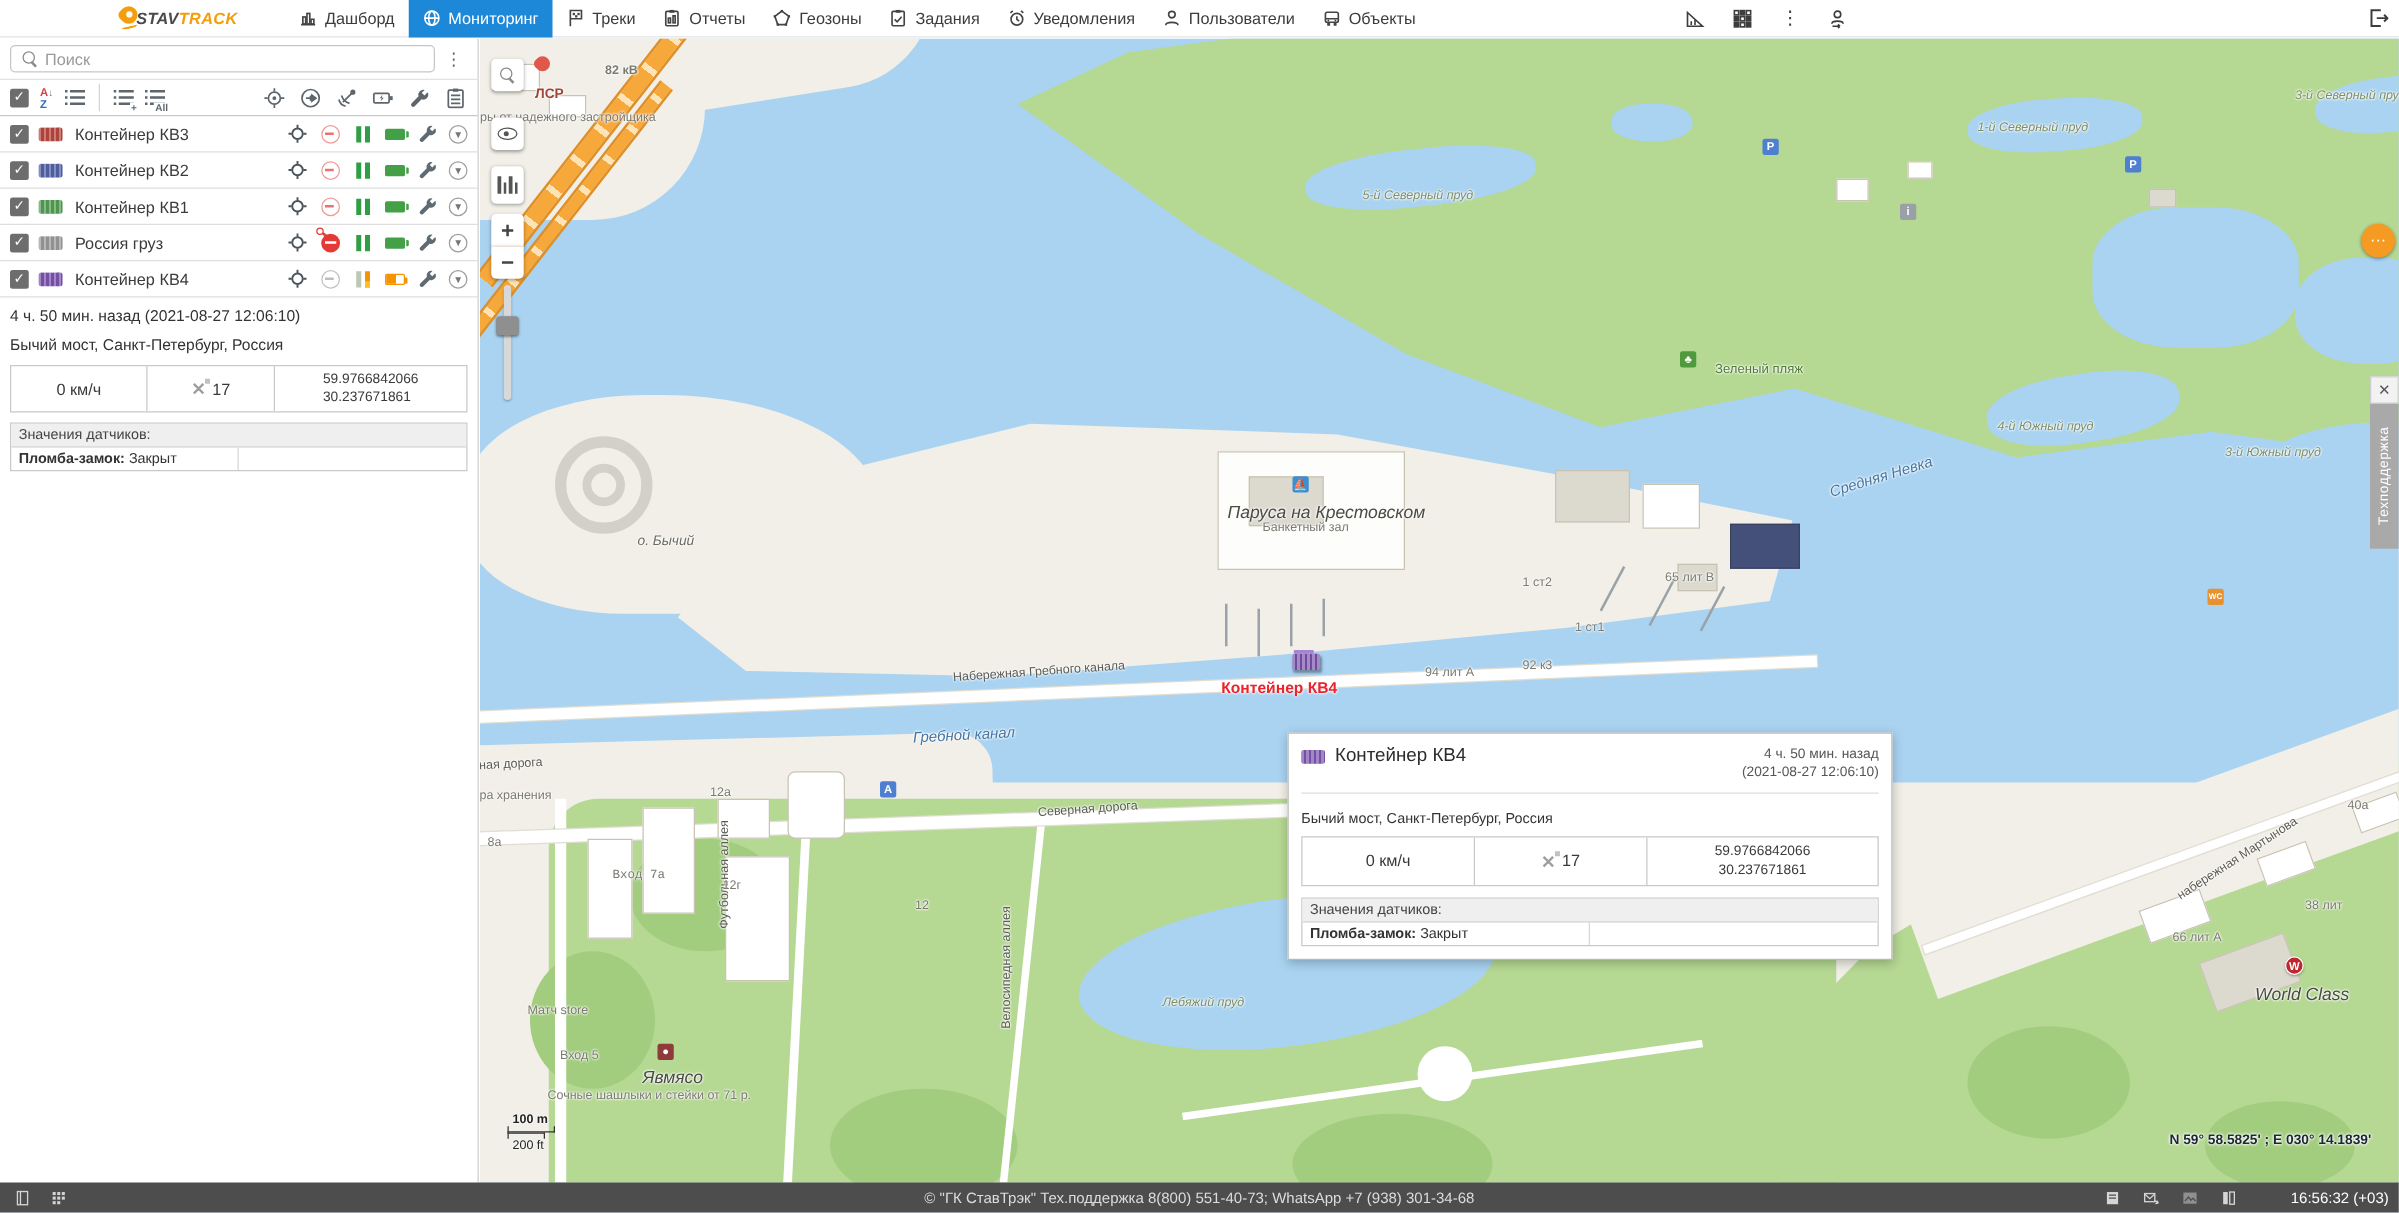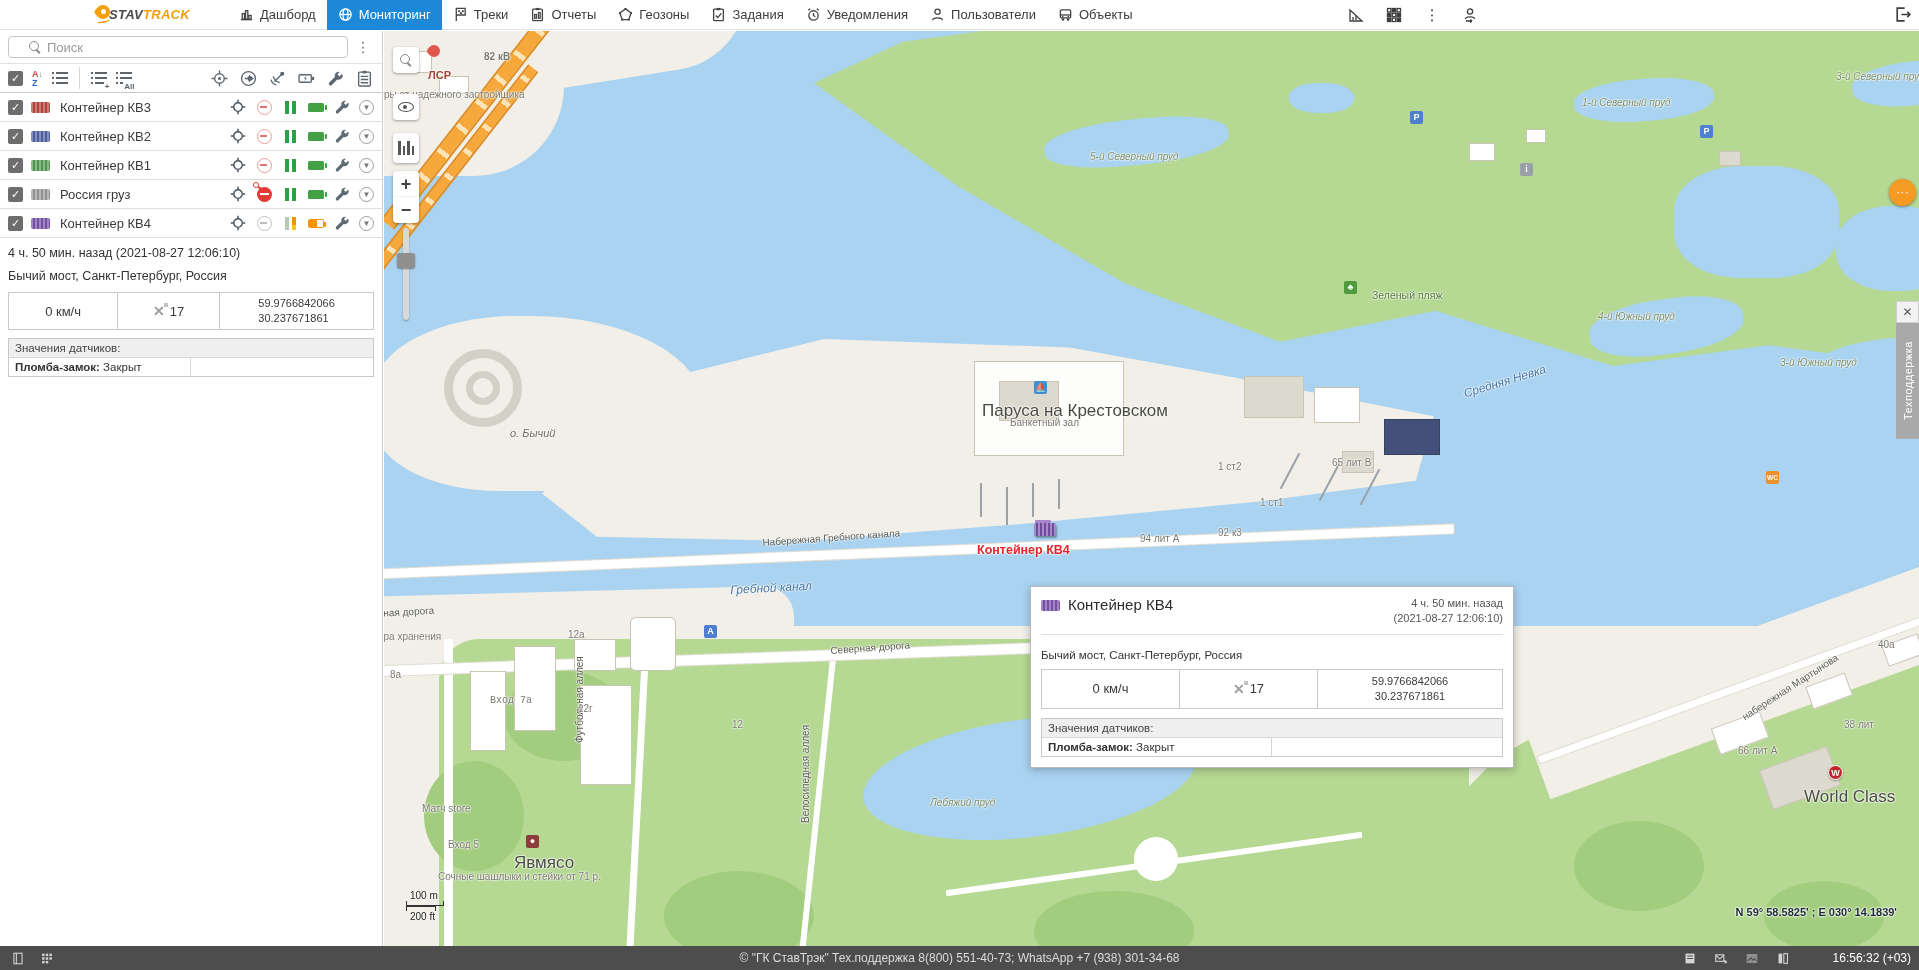--- a/index.html
+++ b/index.html
@@ -22,21 +22,21 @@
   .nav-item.active svg { stroke:#fff; }
   .hdr-icons { position:absolute; right:440px; top:0; height:30px; display:flex; align-items:center; gap:20px; }
   .hdr-icons .hicon { width:18px; height:18px; display:flex; align-items:center; justify-content:center; cursor:pointer; color:#3d3d3d; font-size:15px; }
   .hdr-icons svg { width:16px; height:16px; stroke:#3d3d3d; fill:none; stroke-width:1.3; }
   .logout { position:absolute; right:8px; top:6px; cursor:pointer; }
   .logout svg { width:17px; height:17px; stroke:#3d3d3d; fill:none; stroke-width:1.5; }
 
   
   .sidebar { position:absolute; left:0; top:31px; width:383px; height:915px; background:#fff; border-right:1px solid #cfcfcf; z-index:40; }
   .searchrow { display:flex; align-items:center; padding:5px 6px 5px 8px; }
-  .searchbox { flex:0 0 340px; height:22px; border:1px solid #c6c6c6; border-radius:4px; display:flex; align-items:center; padding:0 20px; }
+  .searchbox { flex:0 0 340px; height:22px; border:1px solid #c6c6c6; border-radius:4px; display:flex; align-items:center; padding:0 9px; }
   .searchbox input { border:none; outline:none; flex:1; font-size:13px; color:#333; font-family:"Liberation Sans",sans-serif; }
   .searchbox input::placeholder { color:#9a9a9a; }
   .mag { width:12px; height:12px; position:relative; margin-right:6px; }
   .mag::before { content:""; position:absolute; left:0; top:0; width:8px; height:8px; border:1.5px solid #8a8a8a; border-radius:50%; }
   .mag::after { content:""; position:absolute; left:8px; top:8px; width:5px; height:1.5px; background:#8a8a8a; transform:rotate(45deg); transform-origin:0 0; }
   .kebab { margin-left:8px; color:#666; font-size:14px; letter-spacing:0; line-height:6px; cursor:pointer; }
   .s-toolbar { display:flex; align-items:center; height:30px; border-top:1px solid #e2e2e2; border-bottom:1px solid #c9c9c9; padding:0 8px; gap:9px; }
   .s-toolbar .sep { width:1px; height:22px; background:#d5d5d5; margin:0 2px; }
   .s-toolbar .spacer { flex:1; }
   .tbtn { width:20px; height:20px; display:flex; align-items:center; justify-content:center; cursor:pointer; }
@@ -99,21 +99,21 @@
   .green2 { background:#a3cd7e; border-radius:50%; }
   .waterblob { background:#a9d3f1; border-radius:45%; }
   .bldg { position:absolute; background:#fff; border:1px solid #c9c3b4; }
   .bldg.gray { background:#dcd9cf; }
   .bldg.dark { background:#44507a; border-color:#37425f; }
   .pier { position:absolute; background:#9aa2a8; }
   .roadw { position:absolute; background:#fff; box-shadow:0 0 0 1px #e0ddd2; }
   .hwy { position:absolute; background:repeating-linear-gradient(90deg,#f7a83a 0 26px,#fde3b6 26px 31px); border-top:2px solid #df8f25; border-bottom:2px solid #df8f25; }
   .map-label { position:absolute; white-space:nowrap; pointer-events:none; text-shadow:0 0 2px #fff,0 0 2px #fff,0 0 2px #fff; }
   .lab-sm { font-size:10px; color:#7b7a70; }
-  .lab-place { font-size:17px; color:#4a4a42; }
+  .lab-place { font-size:14px; color:#4a4a42;font-style:italic; }
   .lab-pond { font-size:10px; font-style:italic; color:#7d8d66; }
   .lab-water { font-size:12px; font-style:italic; color:#4576a3; }
   .lab-green { font-size:10.5px; color:#4e7a35; }
   .lab-road { font-size:10px; color:#5c5c54; }
   .lab-island { font-size:11px; font-style:italic; color:#6b6b60; }
   .lab-brand { font-size:11px; font-weight:bold; color:#a04436; }
   .poi { position:absolute; width:13px; height:13px; border-radius:2px; color:#fff; font-size:9px; font-weight:bold; text-align:center; line-height:13px; }
 
   .mapbtn { position:absolute; left:9px; width:26px; height:26px; background:#fff; border-radius:4px; box-shadow:0 1px 3px rgba(0,0,0,.35); cursor:pointer; display:flex; align-items:center; justify-content:center; z-index:20; }
   .eye { width:16px; height:10px; border:1.6px solid #555; border-radius:50%; position:relative; }
@@ -648,21 +648,21 @@
   <div class="slider-handle"></div>
 
   <div id="map-labels">
       <div class="map-label lab-brand" style="left: 44px; top: 38px;">ЛСР</div>
       <div class="map-label lab-sm" style="left: 0px; top: 58px;">ры от надежного застройщика</div>
       <div class="map-label lab-sm" style="left: 100px; top: 20px; font-weight: bold;">82 кВ</div>
       <div class="map-label lab-pond" style="left: 706px; top: 120px;">5-й Северный пруд</div>
       <div class="map-label lab-pond" style="left: 1198px; top: 66px;">1-й Северный пруд</div>
       <div class="map-label lab-pond" style="left: 1452px; top: 40px;">3-й Северный пруд</div>
       <div class="map-label lab-green" style="left: 988px; top: 258px;">Зеленый пляж</div>
-      <div class="map-label lab-pond" style="left: 1214px; top: 280px;">4-й Южный пруд</div>
+      <div class="map-label lab-pond" style="left: 1214px; top: 305px;">4-й Южный пруд</div>
       <div class="map-label lab-pond" style="left: 1396px; top: 326px;">3-й Южный пруд</div>
       <div class="map-label lab-water" style="left: 1078px; top: 356px; transform: rotate(-17deg); transform-origin: 0px 0px;">Средняя Невка</div>
       <div class="map-label lab-island" style="left: 126px; top: 396px;">о. Бычий</div>
       <div class="map-label lab-place" style="left: 598px; top: 370px;">Паруса на Крестовском</div>
       <div class="map-label lab-sm" style="left: 626px; top: 386px;">Банкетный зал</div>
       <div class="map-label lab-road" style="left: 378px; top: 506px; transform: rotate(-4deg); transform-origin: 0px 0px;">Набережная Гребного канала</div>
       <div class="map-label lab-water" style="left: 346px; top: 552px; transform: rotate(-3deg); transform-origin: 0px 0px;">Гребной канал</div>
       <div class="map-label lab-road" style="left: -30px; top: 578px; transform: rotate(-3deg); transform-origin: 0px 0px;">Северная дорога</div>
       <div class="map-label lab-sm" style="left: -6px; top: 600px;">ера хранения</div>
       <div class="map-label lab-road" style="left: 446px; top: 614px; transform: rotate(-4deg); transform-origin: 0px 0px;">Северная дорога</div>
@@ -737,21 +737,21 @@
     </div>
   </div>
 
   <div class="support-strip">
     <div class="supp-close">✕</div>
     <div class="supp-tab">Техподдержка</div>
   </div>
   <div class="supp-chat">···</div>
 
   <div class="scalebox">
-    <div style="margin-left:4px;">100 m</div>
+    <div style="margin-left:4px;font-weight:bold;">100 m</div>
     <div class="scale-m"></div>
     <div class="scale-ft"></div>
     <div style="margin-left:4px;">200 ft</div>
   </div>
   <div class="gps-coords">N 59° 58.5825' ; E 030° 14.1839'</div>
 </div>
 
 <div class="footer">
   <div class="f-left" id="f-left">
       <div class="f-ico">

